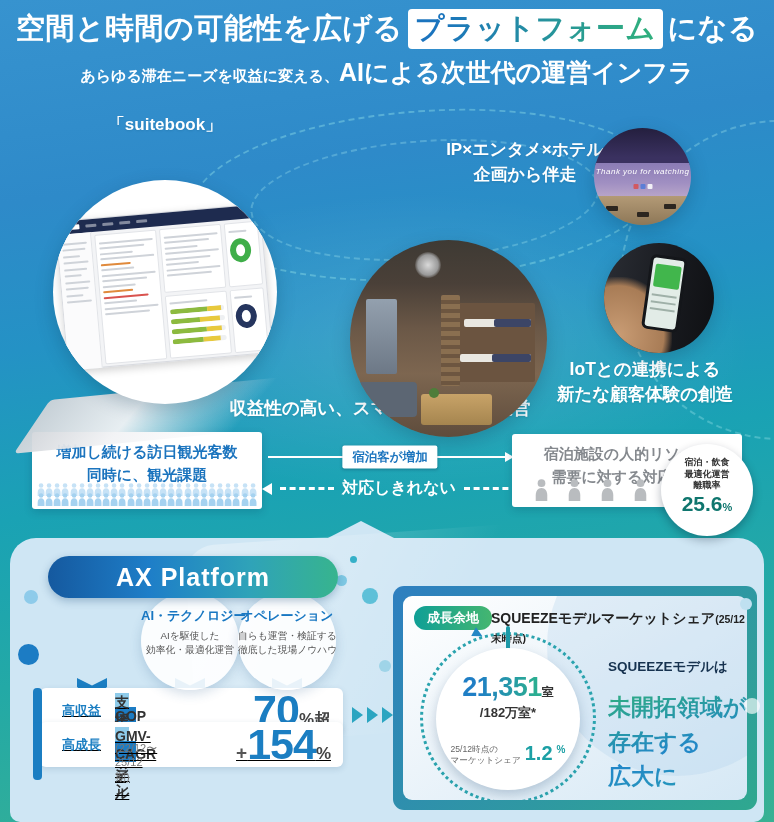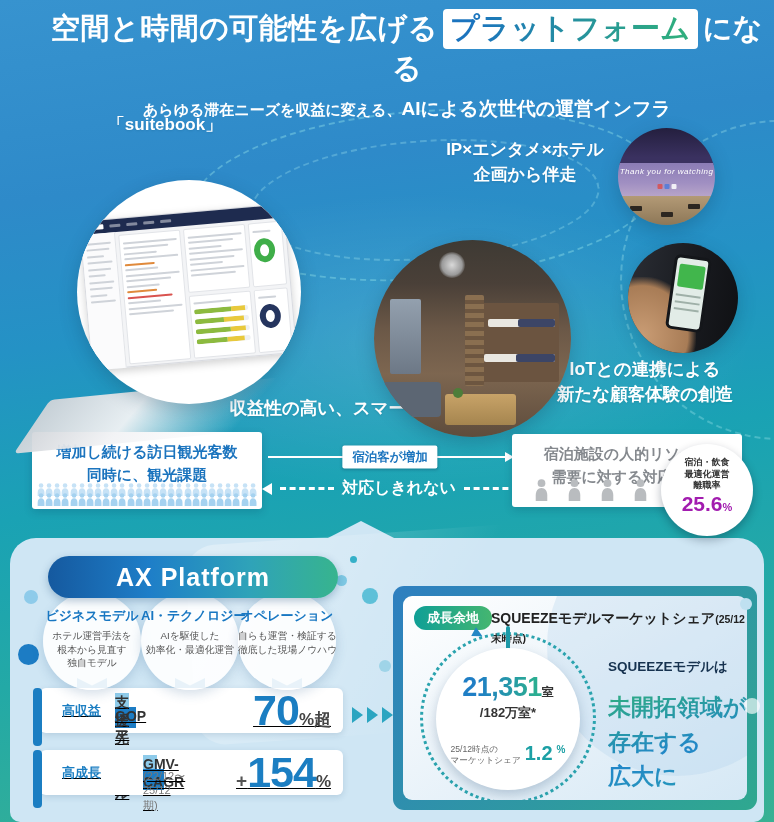--- a/index.html
+++ b/index.html
@@ -8,36 +8,36 @@
     background:linear-gradient(172deg,#3793CF 0%,#2E8AC9 22%,#2492C5 38%,#1AA2B4 56%,#23A9A6 74%,#38B193 100%);}
   .stage *{box-sizing:border-box;}
   
   .glow{position:absolute;border-radius:50%;pointer-events:none;}
   .glow1{left:60px;top:180px;width:720px;height:330px;background:radial-gradient(ellipse at 50% 50%,rgba(255,255,255,.14),rgba(255,255,255,0) 65%);}
   .arc{position:absolute;border-radius:50%;border:2px dashed rgba(150,230,235,.4);pointer-events:none;}
   .arc1{left:190px;top:110px;width:470px;height:170px;transform:rotate(-4deg);}
   .arc2{left:250px;top:140px;width:350px;height:120px;border-color:rgba(170,235,240,.3);transform:rotate(-4deg);}
   .arc3{left:620px;top:120px;width:320px;height:320px;border-color:rgba(160,230,235,.35);}
   
-  .hdr{position:absolute;left:0;top:0;width:774px;text-align:center;color:#fff;padding-left:40px;}
+  .hdr{position:absolute;left:0;top:0;width:774px;text-align:center;color:#fff;}
   .hdr h1{margin:9px 0 0;font-size:29px;font-weight:700;letter-spacing:.5px;}
   .hdr .hl{display:inline-block;background:#fff;border-radius:4px;padding:0 7px;margin:0 5px;
     background-clip:padding-box;}
   .hdr .hl b{background:linear-gradient(90deg,#1B74BE 10%,#2FAE7E 95%);-webkit-background-clip:text;background-clip:text;color:transparent;font-weight:700;}
   .sub{margin:7px 0 0;font-weight:700;}
   .sub .s1{font-size:15px;}
-  .sub .s2{font-size:19px;}
+  .sub .s2{font-size:25px;}
   
   .wlabel{position:absolute;color:#fff;font-weight:700;text-align:center;line-height:1.45;text-shadow:0 1px 2px rgba(0,60,90,.15);}
   .lab-suitebook{left:30px;top:113px;width:270px;font-size:17px;}
   .lab-event{left:400px;top:138px;width:250px;font-size:17px;}
   .lab-hotel{left:180px;top:396px;width:400px;font-size:17.5px;}
   .lab-iot{left:520px;top:357px;width:250px;font-size:17.5px;}
   
-  .circ{position:absolute;border-radius:50%;overflow:hidden;box-shadow:0 6px 18px rgba(10,50,80,.25);margin-left:24px;}
+  .circ{position:absolute;border-radius:50%;overflow:hidden;box-shadow:0 6px 18px rgba(10,50,80,.25);}
   .circ-dash{left:53px;top:180px;width:224px;height:224px;background:#fff;z-index:2;}
   .circ-event{left:594px;top:128px;width:97px;height:97px;}
   .circ-hotel{left:350px;top:240px;width:197px;height:197px;}
   .circ-phone{left:604px;top:243px;width:110px;height:110px;}
   .laptop-shadow{position:absolute;left:42px;top:386px;width:262px;height:54px;z-index:1;
     background:linear-gradient(100deg,#cfd3d8 0%,#f2f3f5 35%,rgba(255,255,255,0) 78%);
     transform:skewX(-38deg) rotate(-6deg);border-radius:4px;opacity:.95;}
   
   .screen{position:absolute;left:8px;top:32px;width:206px;height:150px;background:#f3f4f6;border:1px solid #d9dbe0;
     transform:rotate(-5deg);box-shadow:0 3px 8px rgba(0,0,0,.18);}
@@ -98,21 +98,21 @@
   .crowd-back{bottom:10px;color:#C6E2F6;}
   .crowd-front{bottom:0;}
   .crowd .person{width:9px;height:15px;}
   .staff{position:absolute;left:0;right:40px;bottom:6px;display:flex;justify-content:center;gap:16px;color:#B9BCBF;}
   .staff .person{width:17px;height:22px;}
   .person{display:inline-block;}
   .person svg{display:block;width:100%;height:100%;}
   .attr-badge{position:absolute;left:661px;top:444px;width:92px;height:92px;border-radius:50%;background:#fff;
     box-shadow:0 4px 10px rgba(0,20,40,.3);text-align:center;padding-top:13px;z-index:3;}
   .attr-badge .t{font-size:9px;font-weight:700;color:#333;line-height:1.3;}
-  .attr-badge .v{font-size:21px;font-weight:700;color:#a21caf;line-height:1.15;}
+  .attr-badge .v{font-size:21px;font-weight:700;color:#0f766e;line-height:1.15;}
   .attr-badge .v small{font-size:11px;}
   .arrow-line{position:absolute;left:268px;top:456px;width:244px;height:2px;background:#fff;}
   .arrow-line::after{content:"";position:absolute;right:-2px;top:-4px;border-left:9px solid #fff;border-top:5px solid transparent;border-bottom:5px solid transparent;}
   .arrow-badge{position:absolute;left:390px;top:457px;transform:translate(-50%,-50%);background:#fff;color:#1B74BE;
     font-size:12.5px;font-weight:700;padding:3px 10px;border-radius:2px;box-shadow:0 1px 3px rgba(0,30,60,.25);white-space:nowrap;}
   .dashed-row{position:absolute;left:262px;top:478px;width:256px;display:flex;align-items:center;gap:8px;color:#fff;}
   .dashed-row .dash{flex:1;border-top:3px dashed #fff;height:0;}
   .dashed-row .head{width:0;height:0;border-right:10px solid #fff;border-top:6px solid transparent;border-bottom:6px solid transparent;}
   .dashed-row .txt{font-size:16px;font-weight:700;white-space:nowrap;}
   
@@ -127,21 +127,21 @@
     box-shadow:0 4px 12px rgba(40,90,140,.2);text-align:center;padding-top:15px;z-index:1;}
   .pillar .pt{font-size:13px;font-weight:700;color:#1877C2;margin-bottom:4px;white-space:nowrap;}
   .pillar .pl{font-size:9.8px;color:#555;line-height:1.4;white-space:nowrap;}
   .p1{left:43px;} .p2{left:141px;} .p3{left:238px;}
   .down-arrow{position:absolute;width:30px;height:20px;background:#1B7EC2;
     clip-path:polygon(0 0,50% 38%,100% 0,100% 45%,50% 100%,0 45%);}
   .da1{left:77px;top:678px;} .da2{left:175px;top:678px;} .da3{left:272px;top:678px;}
   .metric{position:absolute;left:40px;width:303px;height:45px;background:#fff;border-radius:6px;box-shadow:0 2px 6px rgba(30,70,110,.15);
     display:flex;align-items:center;text-decoration:underline;}
   .metric-bar{position:absolute;left:33px;width:9px;height:58px;background:#1B7EC2;border-radius:4px;z-index:1;}
-  .m1{top:688px;} .m2{top:750px;gap:28px;}
+  .m1{top:688px;} .m2{top:722px;}
   .metric .lbl{font-size:13px;font-weight:700;color:#1B7EC2;margin-left:22px;white-space:nowrap;}
   .metric .desc{margin-left:14px;line-height:1.3;}
   .metric .d1{font-size:14px;font-weight:700;color:#333;}
   .metric .d2{font-size:14px;font-weight:700;color:#333;}
   .metric .d2.small{font-size:11px;font-weight:400;color:#777;}
   .metric .val{margin-left:auto;margin-right:12px;white-space:nowrap;}
   .metric .pre{font-size:19px;font-weight:700;color:#555;}
   .metric .num{font-size:43px;font-weight:700;color:#1B7EC2;letter-spacing:-1px;}
   .metric .suf{font-size:17px;font-weight:700;color:#444;}
   .chevrons{position:absolute;left:352px;top:707px;display:flex;gap:4px;}
@@ -747,26 +747,20 @@
     <div class="t">最適化運営</div>
     <div class="t">離職率</div>
     <div class="v"><span>25.6</span><small>%</small></div>
   </div>
 
   <div class="notch"></div>
   <div class="panel"></div>
 
   <div class="ax-pill">AX Platform</div>
 
-  <div class="pillar p1">
-    <div class="pt">ビジネスモデル</div>
-    <div class="pl">ホテル運営手法を</div>
-    <div class="pl">根本から見直す</div>
-    <div class="pl">独自モデル</div>
-  </div>
   <div class="pillar p2">
     <div class="pt">AI・テクノロジー</div>
     <div class="pl">AIを駆使した</div>
     <div class="pl">効率化・最適化運営</div>
   </div>
   <div class="pillar p3">
     <div class="pt">オペレーション</div>
     <div class="pl">自らも運営・検証する</div>
     <div class="pl">徹底した現場ノウハウ</div>
   </div>

